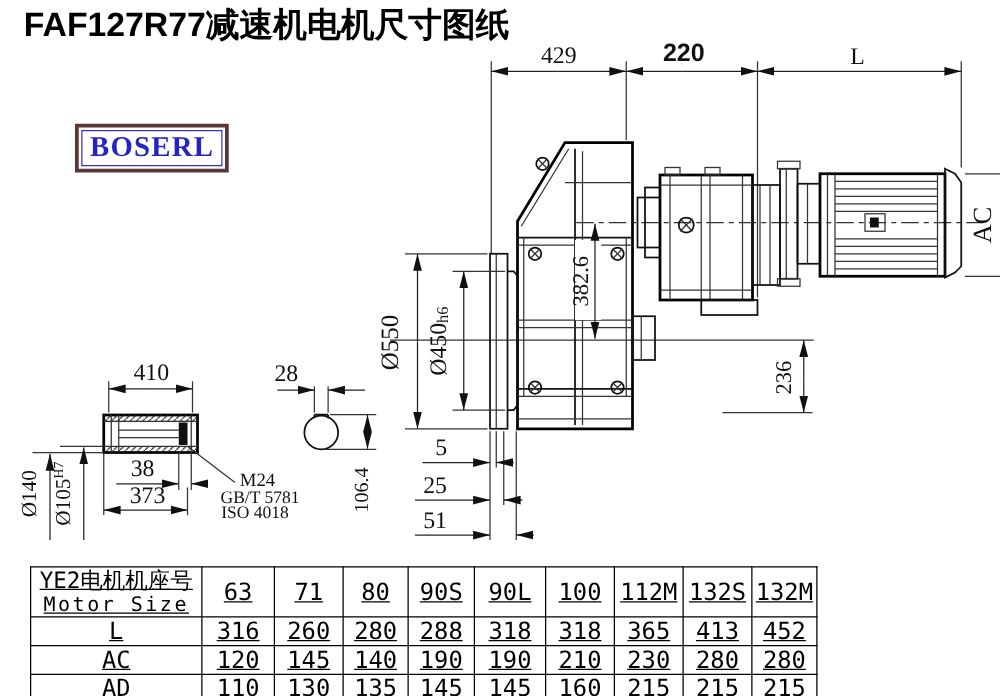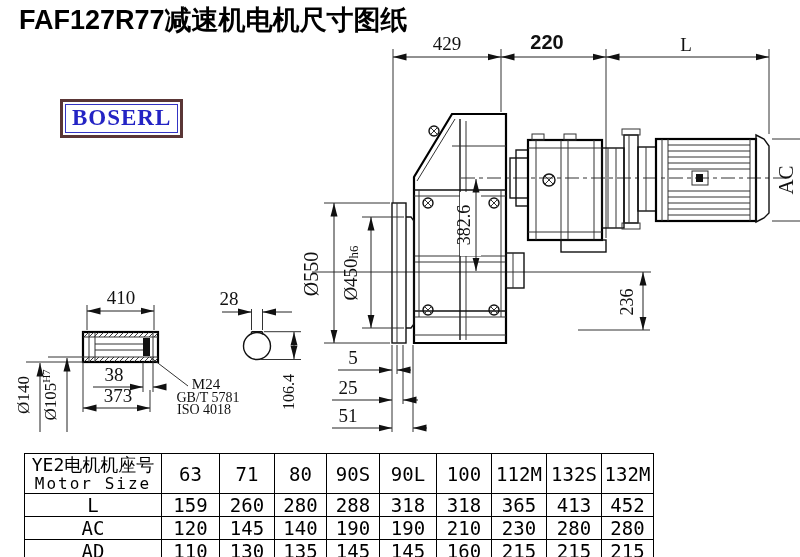--- a/index.html
+++ b/index.html
@@ -18,21 +18,21 @@
   .med{stroke:#111;stroke-width:1.4;fill:none;}
   .thick{stroke:#000;stroke-width:2.2;fill:none;}
   .dim{stroke:#222;stroke-width:1;fill:none;marker-end:url(#arw);}
   .cl{stroke:#333;stroke-width:1;fill:none;stroke-dasharray:14 4 4 4;}
   .dtxt{font-size:19px;}
   .dtxt-b{font-family:"Liberation Sans",sans-serif;font-weight:bold;font-size:20px;}
   table.spec{position:absolute;left:8px;top:453px;border-collapse:collapse;
              table-layout:fixed;width:629px;height:103px;
              font-family:"DejaVu Sans Mono",monospace;}
   table.spec td{border:1.6px solid #000;text-align:center;vertical-align:middle;
-                padding:0;font-size:19px;}
+                padding:0;font-size:19px;text-decoration:underline;}
   .hdr-cn{font-size:18px;line-height:20px;}
   .hdr-en{font-size:16px;letter-spacing:2px;line-height:18px;}
   .colhdr{font-size:19px;}
   .rowlbl{font-size:18px;}
 </style>
 </head>
 <body>
 
 <div class="page">
 
@@ -313,21 +313,21 @@
       <td class="colhdr">80</td>
       <td class="colhdr">90S</td>
       <td class="colhdr">90L</td>
       <td class="colhdr">100</td>
       <td class="colhdr">112M</td>
       <td class="colhdr">132S</td>
       <td class="colhdr">132M</td>
     </tr>
     <tr style="height:20px">
       <td class="rowlbl">L</td>
-      <td>159</td>
+      <td>316</td>
       <td>260</td>
       <td>280</td>
       <td>288</td>
       <td>318</td>
       <td>318</td>
       <td>365</td>
       <td>413</td>
       <td>452</td>
     </tr>
     <tr style="height:21px">

